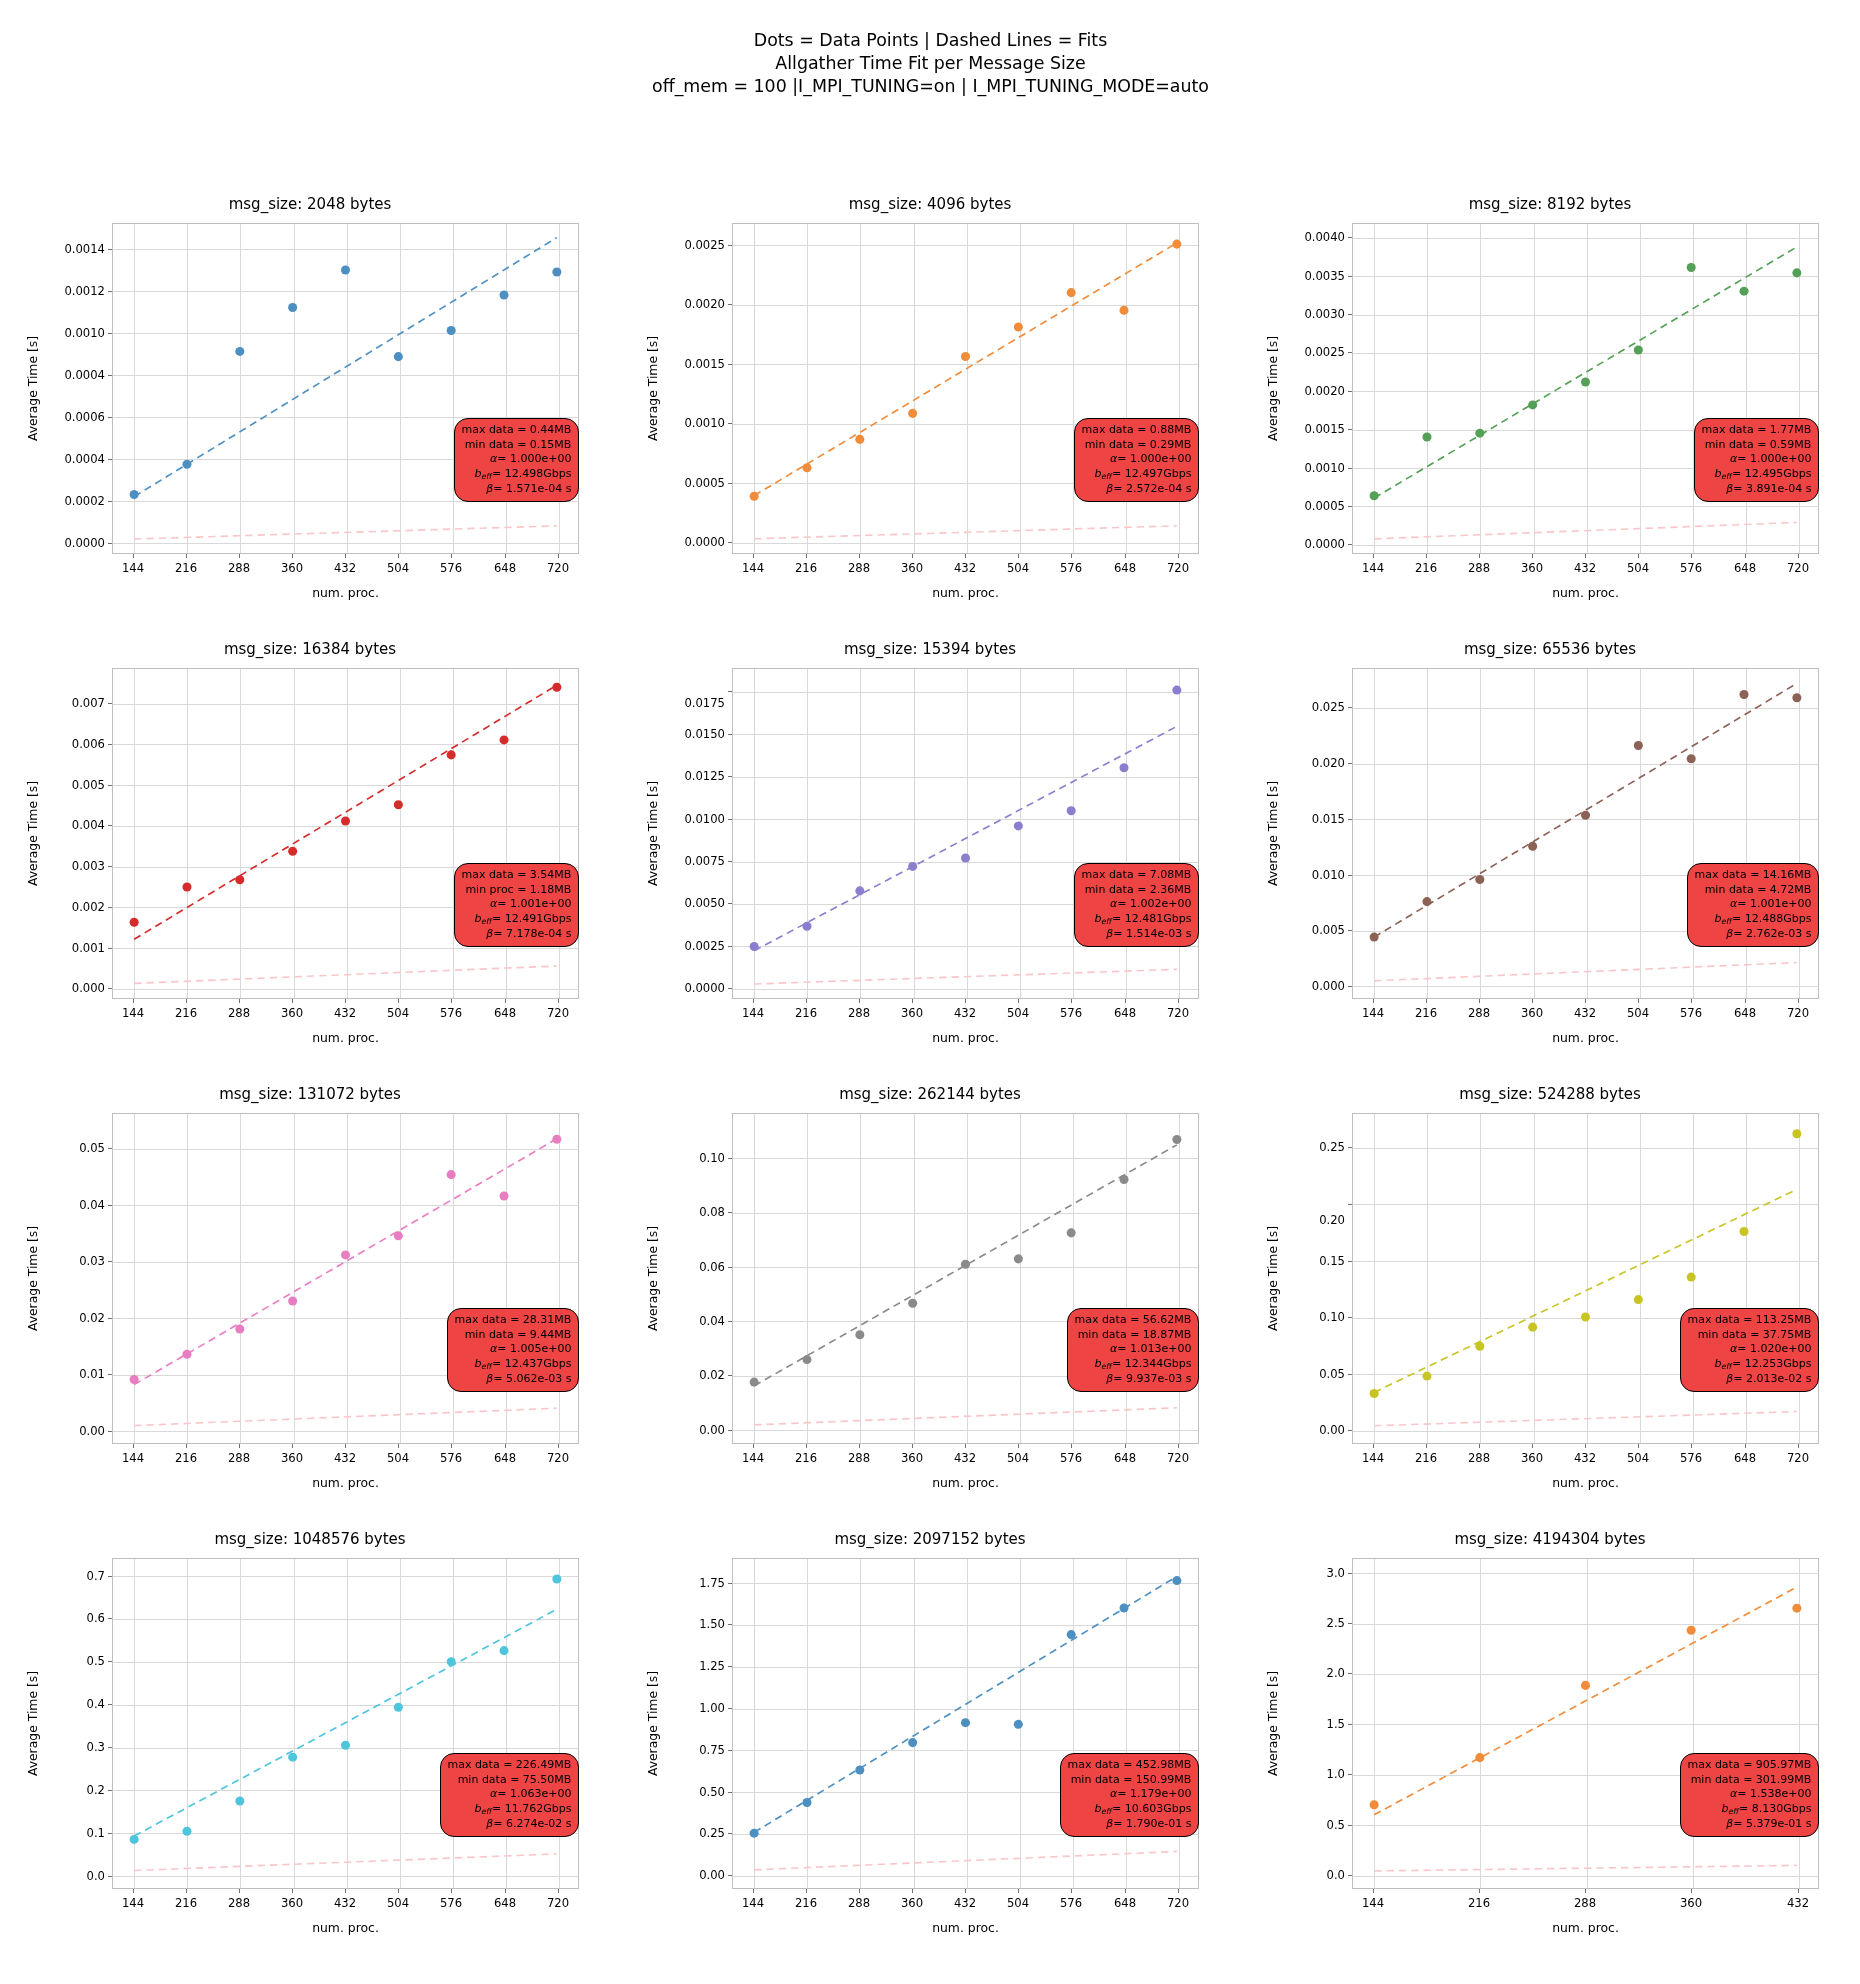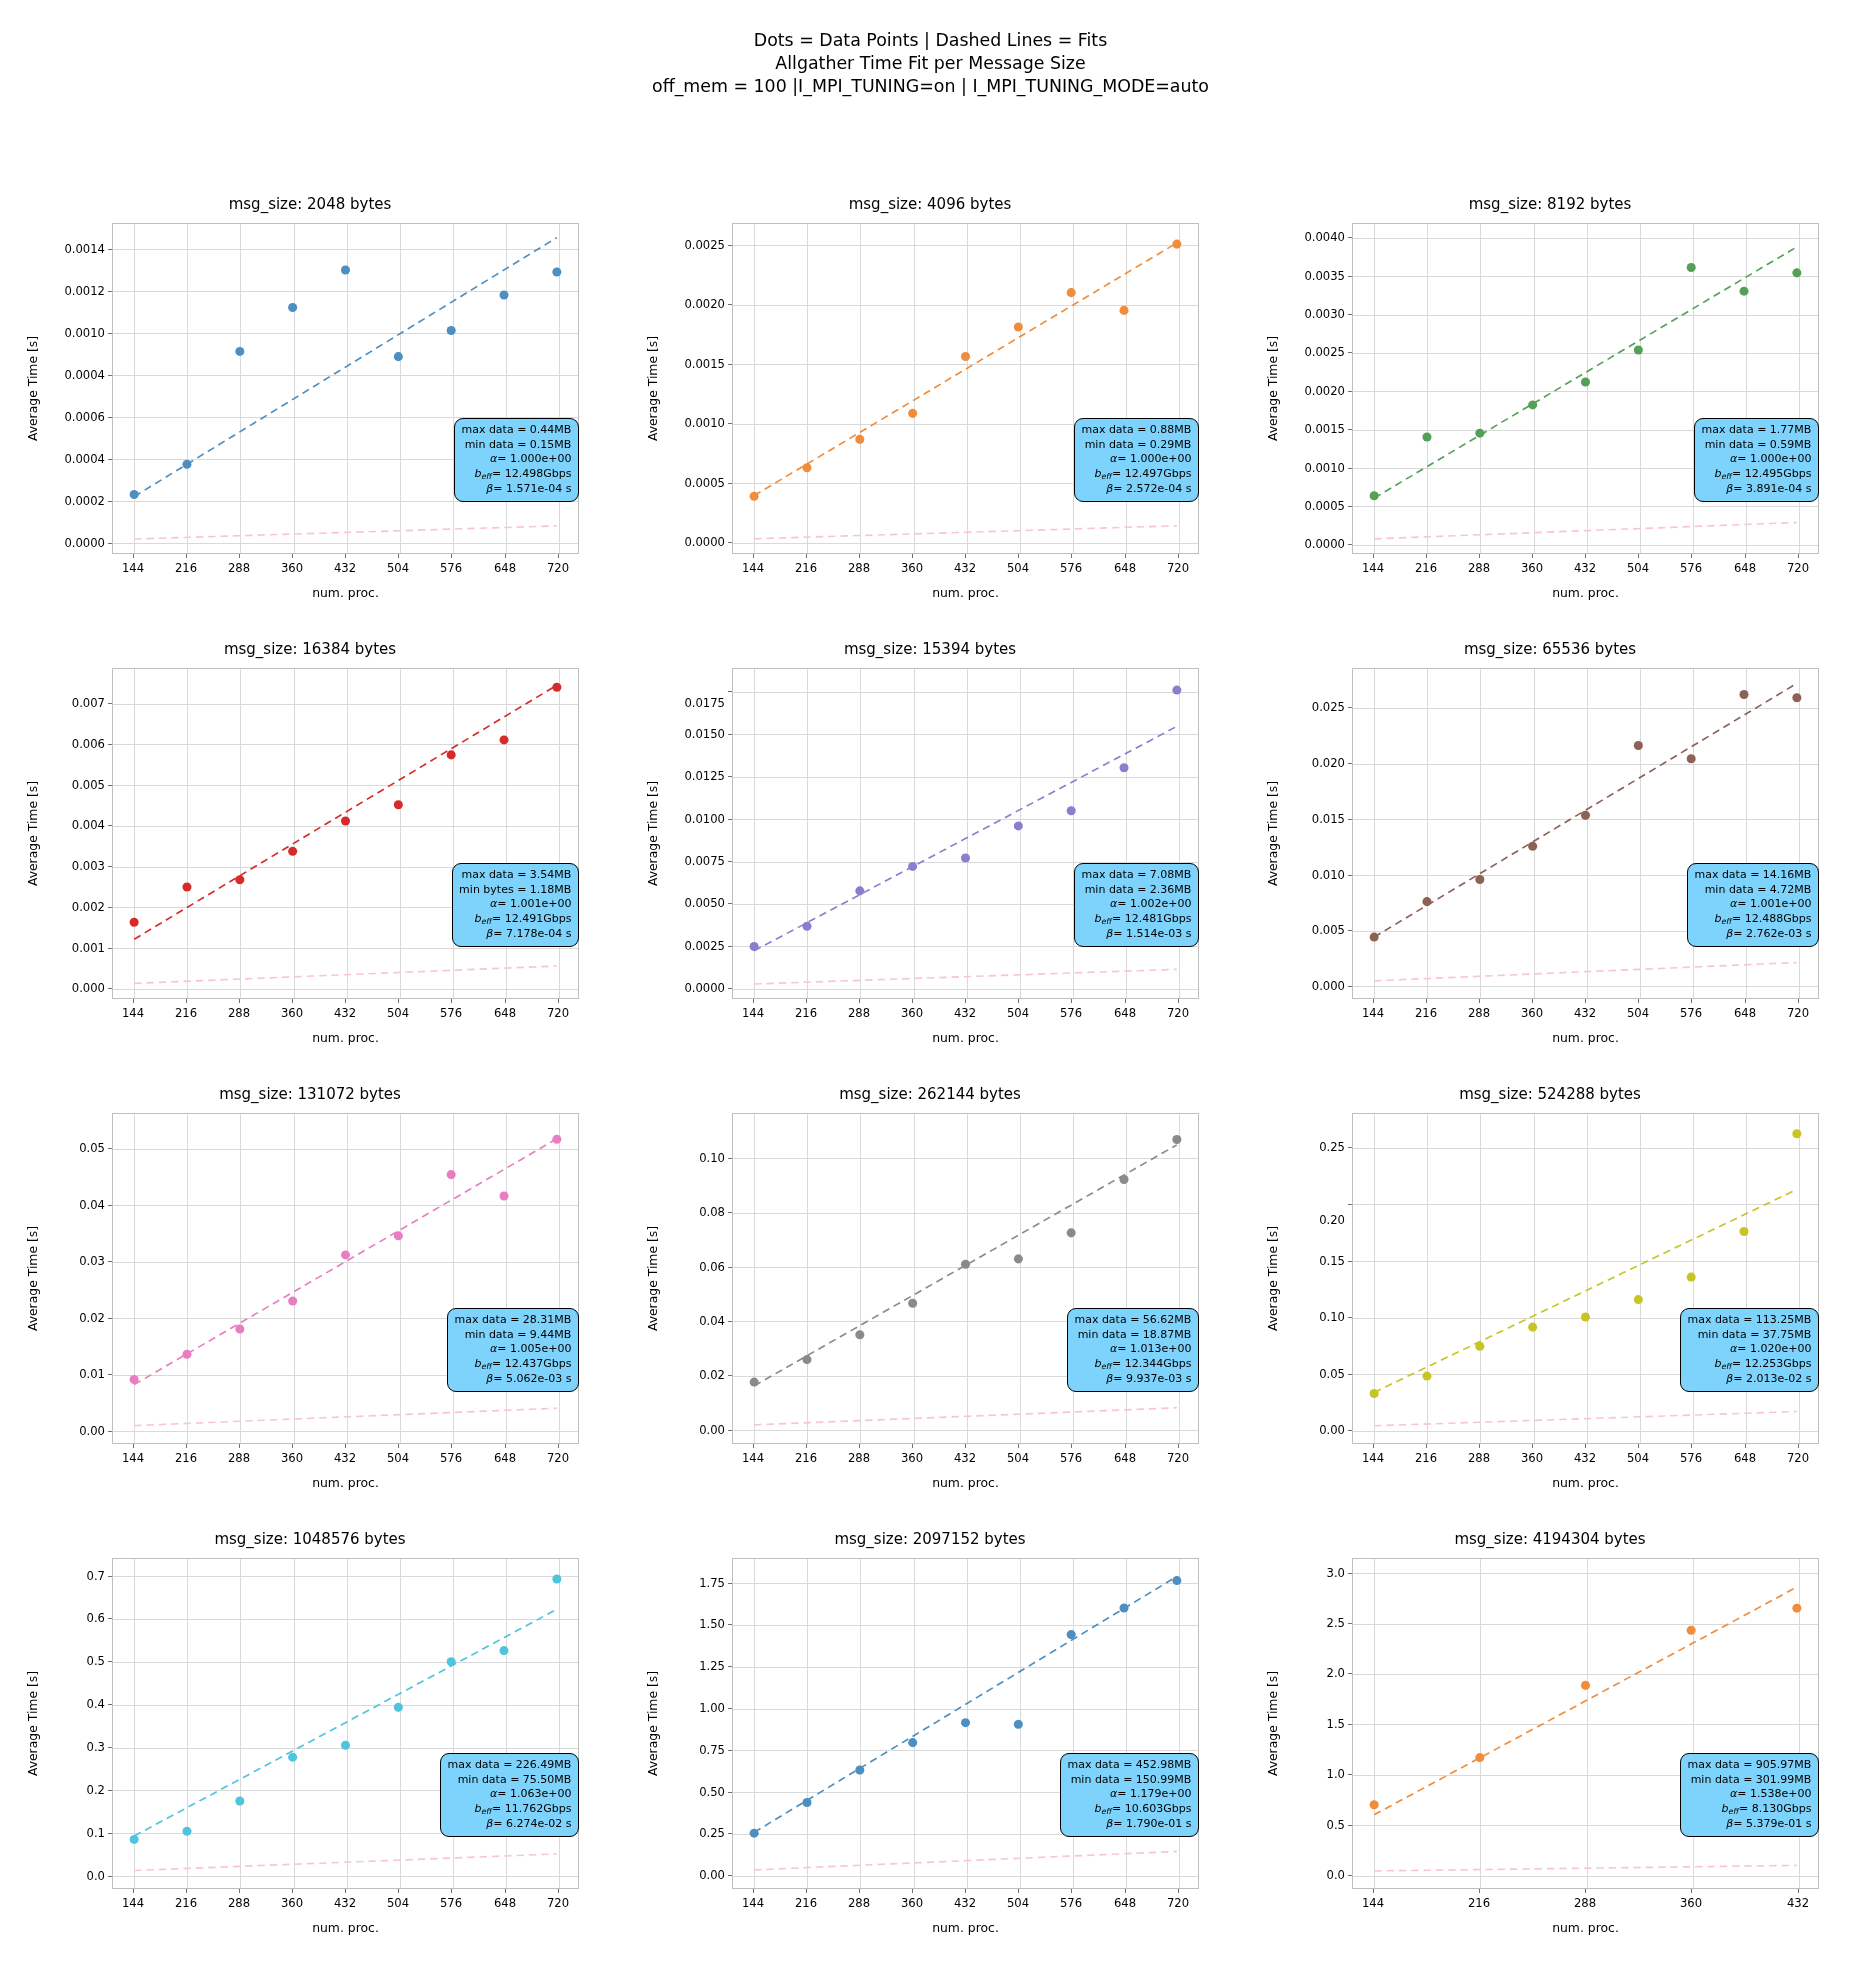--- a/index.html
+++ b/index.html
@@ -127,22 +127,22 @@
     position: absolute;
     height: 0.8px;
     width: 4.1px;
     background: #6f6f6f;
     left: 108px;
   }
 
   .infobox {
     position: absolute;
     border: 0.8px solid #000;
-    border-radius: 9px;
-    background: #7dd3fc;
+    border-radius: 14px;
+    background: #ef4444;
     padding: 4.1px 6.6px 5px 6.6px;
     font-size: 11px;
     line-height: 1.32;
     text-align: right;
     box-sizing: border-box;
   }
   .infobox div { white-space: nowrap; }
   .ital { font-style: italic; }
   .sub { font-size: 7.9px; vertical-align: -1.7px; }
 
@@ -459,21 +459,21 @@
         <div class="xtick" style="left: 451px;">576</div>
         <div class="tickmark-x" style="left: 451px;"></div>
         <div class="xtick" style="left: 505px;">648</div>
         <div class="tickmark-x" style="left: 505px;"></div>
         <div class="xtick" style="left: 558px;">720</div>
         <div class="tickmark-x" style="left: 558px;"></div>
         <div class="ylabel">Average Time [s]</div>
         <div class="xlabel">num. proc.</div>
         <div class="infobox" style="right: 41px; top: 240px;">
           <div>max data = 3.54MB</div>
-          <div>min bytes = 1.18MB</div>
+          <div>min proc = 1.18MB</div>
           <div><span class="ital">α</span>= 1.001e+00</div>
           <div><span class="ital">b</span><span class="ital sub">eff</span>= 12.491Gbps</div>
           <div><span class="ital">β</span>= 7.178e-04 s</div>
         </div>
       </div>
       <div class="cell">
         <div class="panel-title">msg_size: 15394 bytes</div>
         <div class="plot">
           <div class="gridline-v" style="left: 21px;"></div>
           <div class="gridline-v" style="left: 74px;"></div>

